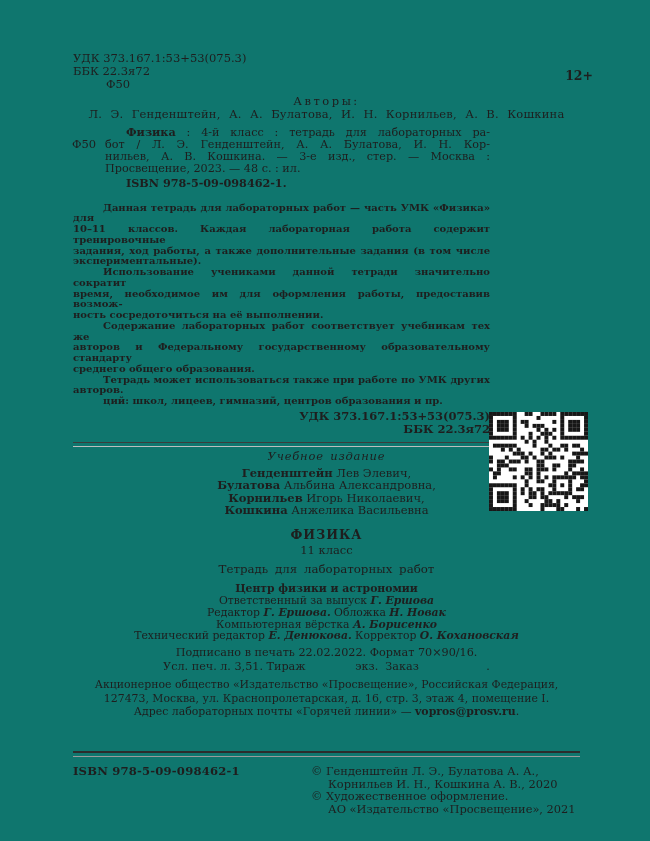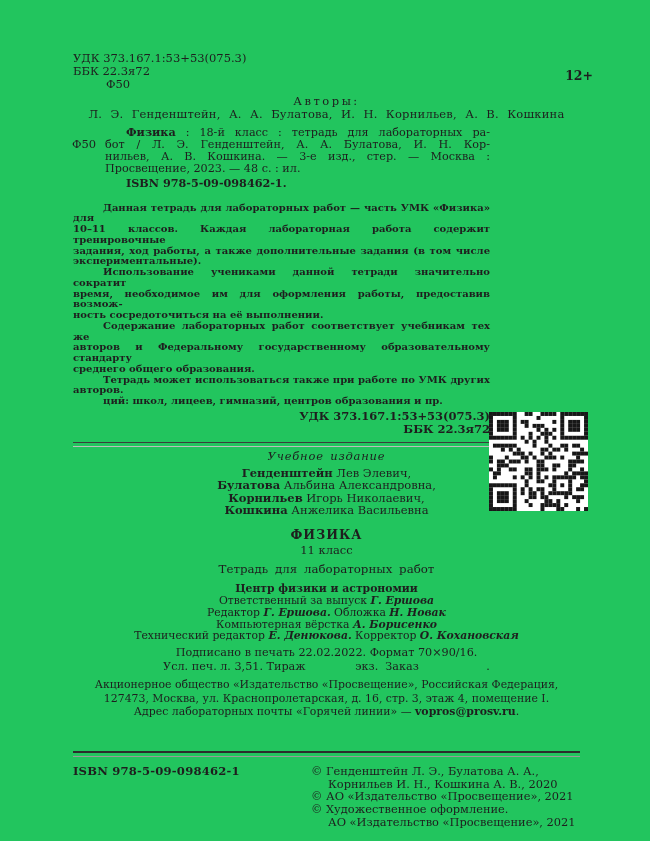--- a/index.html
+++ b/index.html
@@ -1,16 +1,16 @@
 <!DOCTYPE html>
 <html lang="ru"><head>
 <meta charset="utf-8">
 <style>
   html,body{margin:0;padding:0;background:#ffffff;}
-  #page{position:relative;width:650px;height:841px;background:#22c55e;overflow:hidden;
+  #page{position:relative;width:650px;height:841px;background:#0f766e;overflow:hidden;
         font-family:"DejaVu Serif","Liberation Serif",serif;color:#1e1e1e;}
   .content{padding:52px 70px 0 73px;font-size:11.5px;line-height:13.2px;}
 
   
   .codes-top{white-space:nowrap;}
   .f50{padding-left:33px;}
   .age{position:absolute;top:69px;right:57px;font-weight:700;font-size:12.5px;}
 
   
   .auth-head{margin-top:3px;text-align:center;}
@@ -82,21 +82,21 @@
     </div>
     <div class="age">12+</div>
 
     <div class="auth-head">
       <div class="auth-label">Авторы:</div>
       <div class="auth-names">Л. Э. Генденштейн, А. А. Булатова, И. Н. Корнильев, А. В. Кошкина</div>
     </div>
 
     <div class="catalog">
       <span class="cat-marker">Ф50</span>
-      <div class="cl jl ind"><b>Физика</b><span> : 18-й класс : тетрадь для лабораторных ра-</span></div>
+      <div class="cl jl ind"><b>Физика</b><span> : 4-й класс : тетрадь для лабораторных ра-</span></div>
       <div class="cl jl">бот / Л. Э. Генденштейн, А. А. Булатова, И. Н. Кор-</div>
       <div class="cl jl">нильев, А. В. Кошкина. — 3-е изд., стер. — Москва :</div>
       <div class="cl">Просвещение, 2023. — 48 с. : ил.</div>
       <div class="cl ind b">ISBN 978-5-09-098462-1.</div>
     </div>
 
     <div class="annotation">
       <div class="para just">
           <div class="ln">Данная тетрадь для лабораторных работ — часть УМК «Физика» для</div>
           <div class="ln">10–11 классов. Каждая лабораторная работа содержит тренировочные</div>
@@ -163,21 +163,20 @@
       <div><span>Адрес лабораторных почты «Горячей линии» — </span><span class="email-strong">vopros@prosv.ru</span><span>.</span></div>
     </div>
 
     <div class="rule rule2"></div>
 
     <div class="bottom">
       <div class="isbn-bottom">ISBN 978-5-09-098462-1</div>
       <div class="copyright">
         <div>© Генденштейн Л. Э., Булатова А. А.,</div>
         <div class="cont">Корнильев И. Н., Кошкина А. В., 2020</div>
-        <div>© АО «Издательство «Просвещение», 2021</div>
         <div>© Художественное оформление.</div>
         <div class="cont">АО «Издательство «Просвещение», 2021</div>
 
       </div>
     </div>
 
   </div>
 
   <svg id="qr" class="qr" viewBox="0 0 100 100" fill="#171717">
       <rect x="0" y="0" width="4" height="4"></rect>

